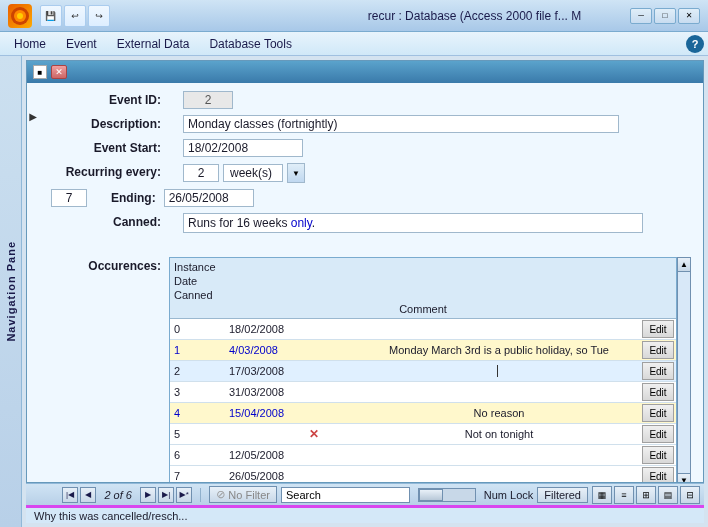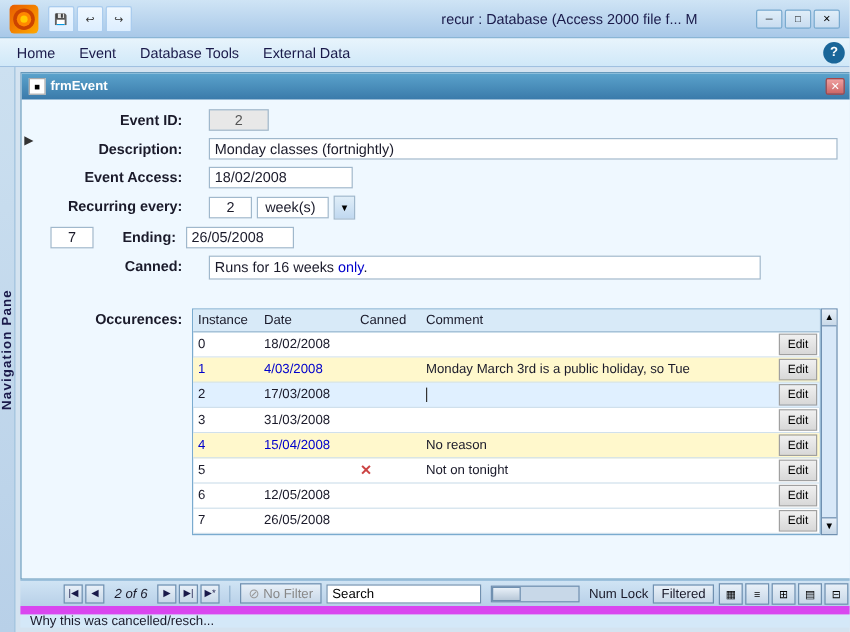--- a/index.html
+++ b/index.html
@@ -227,21 +227,21 @@
       color: #1a1a2a;
     }
 
     .field-input-sm {
       width: 50px;
     }
     .field-input-md {
       width: 120px;
     }
     .field-input-lg {
-      width: 524px;
+      width: 436px;
     }
 
     
     .recur-row {
       display: flex;
       align-items: center;
       gap: 4px;
     }
     .recur-input {
       width: 40px;
@@ -308,30 +308,31 @@
     .occurrences-table {
       flex: 1;
       border: 1px solid #7aabcf;
       background: white;
     }
     .occ-header {
       display: flex;
       background: #d8eaf8;
       border-bottom: 1px solid #9ab8d0;
       padding: 2px 0;
+      flex-direction: column;
     }
     .occ-header-cell {
       font-size: 11px;
       color: #1a1a2a;
       padding: 1px 4px;
     }
     .col-instance { width: 55px; }
     .col-date { width: 80px; }
     .col-canned { width: 55px; }
-    .col-comment { flex: 1; }
+    .col-comment { flex: 1; text-align: center; }
     .col-edit { width: 38px; }
 
     .occ-row {
       display: flex;
       align-items: center;
       border-bottom: 1px solid #d0e0ec;
       min-height: 20px;
     }
     .occ-row.highlighted {
       background: #fff8cc;
@@ -467,21 +468,21 @@
       cursor: pointer;
     }
 
     
     .info-bar {
       background: #d4e8f8;
       height: 18px;
       display: flex;
       align-items: center;
       padding: 0 8px;
-      border-top: 7px solid #d946ef;
+      border-top: 3px solid #d946ef;
     }
     .info-text {
       font-size: 11px;
       color: #1a1a2a;
     }
 
     
     .form-content-wrapper {
       display: flex;
       flex: 1;
@@ -528,38 +529,37 @@
   <div class="title-controls">
     <div class="title-ctrl-btn">─</div>
     <div class="title-ctrl-btn">□</div>
     <div class="title-ctrl-btn">✕</div>
   </div>
 </div>
 
 <div class="menu-bar">
   <div class="menu-item">Home</div>
   <div class="menu-item">Event</div>
+  <div class="menu-item">External Data</div>
   <div class="menu-item">Database Tools</div>
-  <div class="menu-item">External Data</div>
   <div class="menu-help">?</div>
 </div>
 
 <div class="main-layout">
 
   <div class="nav-pane">
     <div class="nav-pane-text">Navigation Pane</div>
   </div>
 
   <div class="content-area">
 
     <div class="form-window">
 
       <div class="form-title-bar">
         <div class="form-title-icon">■</div>
-        <span class="form-title-text">frmEvent</span>
         <div class="form-close-btn">✕</div>
       </div>
 
       <div class="form-content-wrapper">
         <div class="record-indicator">
           <span class="record-arrow">▶</span>
         </div>
 
         <div class="form-body">
 
@@ -567,21 +567,21 @@
             <div class="field-label">Event ID:</div>
             <input class="field-input field-input-sm" value="2" readonly="" style="background: rgb(232, 232, 232); color: rgb(85, 85, 85); text-align: center;">
           </div>
 
           <div class="form-row">
             <div class="field-label">Description:</div>
             <input class="field-input field-input-lg" value="Monday classes (fortnightly)" style="">
           </div>
 
           <div class="form-row">
-            <div class="field-label">Event Access:</div>
+            <div class="field-label">Event Start:</div>
             <input class="field-input field-input-md" value="18/02/2008" style="">
           </div>
 
           <div class="form-row">
             <div class="field-label">Recurring every:</div>
             <div class="recur-row">
               <input class="recur-input field-input" value="2" style="width: 36px; text-align: center;">
               <span class="field-input" style="padding:1px 6px; min-width:60px;">week(s)</span>
               <div class="select-dropdown">▼</div>
             </div>

